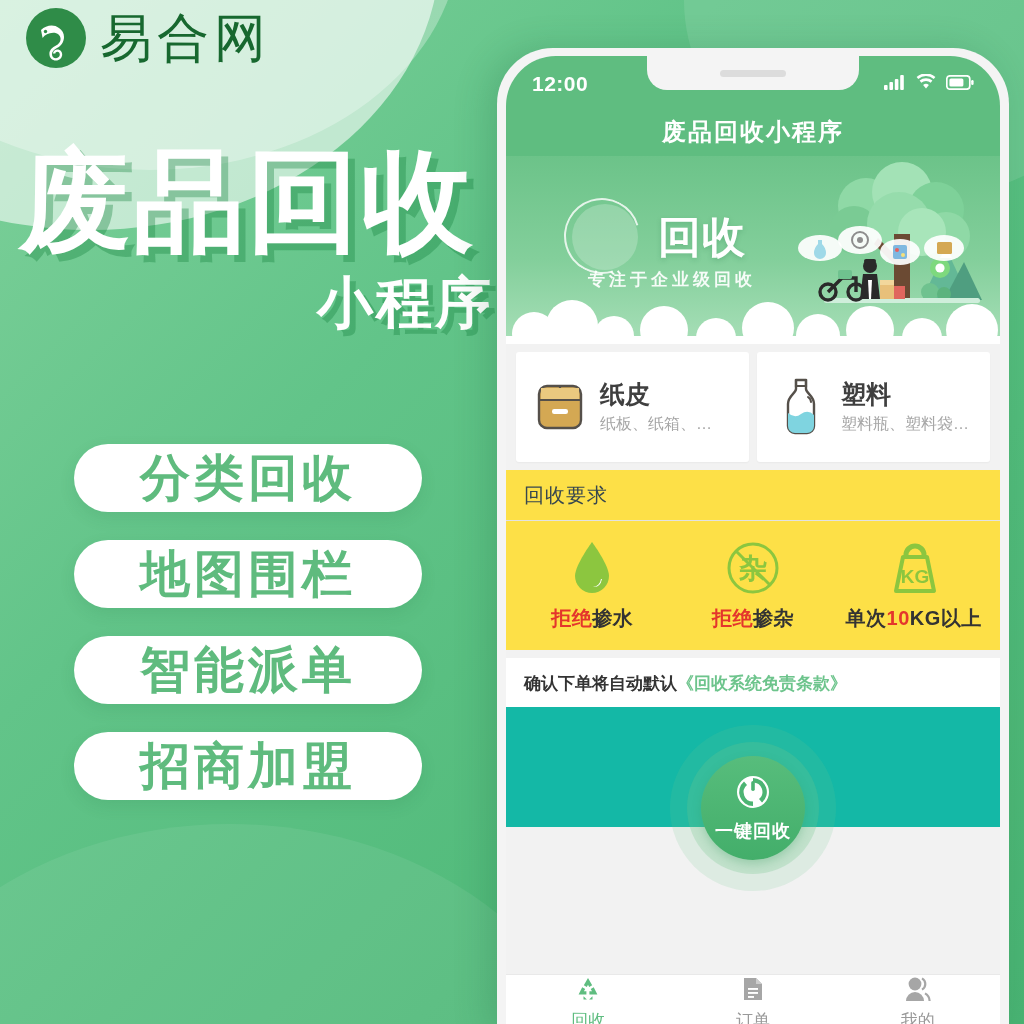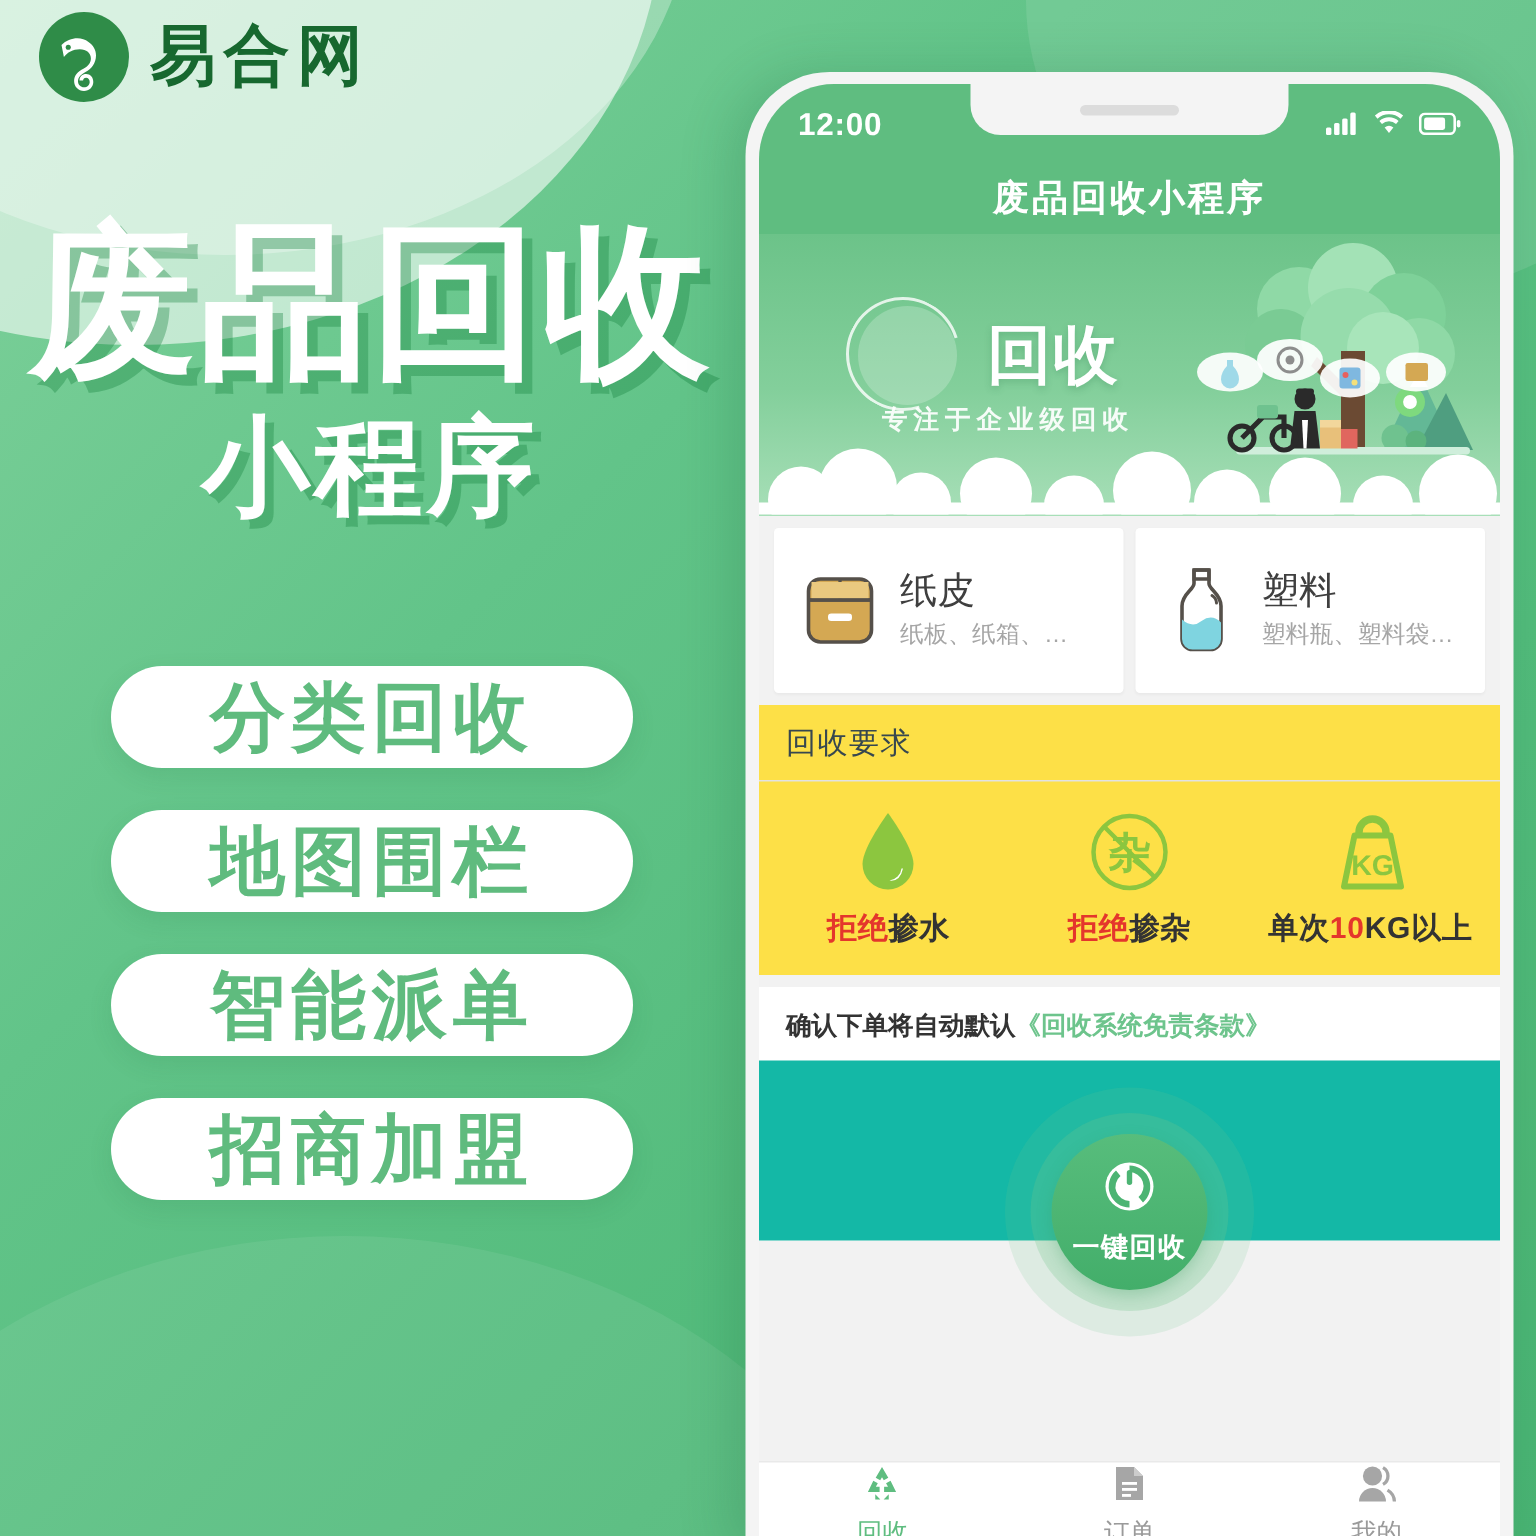--- a/index.html
+++ b/index.html
@@ -38,33 +38,33 @@
     position: absolute; left: 26px; top: 8px;
     display: flex; align-items: center; gap: 14px; z-index: 6;
   }
   .brand-mark {
     width: 60px; height: 60px; border-radius: 50%;
     background: #2f8c48;
     display: flex; align-items: center; justify-content: center;
     flex: 0 0 auto;
   }
   .brand-name {
-    font-size: 44px; font-weight: 700; color: #17682f;
+    font-size: 52px; font-weight: 400; color: #17682f;
     letter-spacing: 5px; line-height: 1;
   }
 
   
   .headline { position: absolute; left: 0; top: 142px; width: 494px; z-index: 5; }
   .headline-1 {
     font-size: 112px; font-weight: 700; color: #ffffff; text-align: center;
     letter-spacing: 2px; line-height: 1.08;
     text-shadow: 7px 7px 0 rgba(20,130,60,0.35);
   }
   .headline-2 {
-    font-size: 72px; font-weight: 700; color: #ffffff; text-align: center;
+    font-size: 56px; font-weight: 700; color: #ffffff; text-align: right;
     letter-spacing: 3px; line-height: 1.15; margin-top: 8px;
     text-shadow: 6px 6px 0 rgba(20,130,60,0.35);
   }
 
   
   .pills {
     position: absolute; left: 74px; top: 444px;
     display: flex; flex-direction: column; gap: 28px; z-index: 5;
   }
   .pill {
@@ -157,21 +157,21 @@
     display: grid; grid-template-columns: 1fr 1fr; gap: 8px;
   }
   .cat-card {
     background: #ffffff; height: 110px; border-radius: 3px;
     display: flex; align-items: center; gap: 12px; padding: 0 10px 0 16px;
     box-shadow: 0 1px 2px rgba(0,0,0,0.04);
   }
   .cat-icon { width: 56px; height: 62px; flex: 0 0 auto;
               display: flex; align-items: center; justify-content: center; }
   .cat-text { min-width: 0; }
-  .cat-name { font-size: 25px; color: #3f3f3f; font-weight: 400; line-height: 1.25; }
+  .cat-name { font-size: 25px; color: #3f3f3f; font-weight: 700; line-height: 1.25; }
   .cat-desc { font-size: 16px; color: #a6a6a6; line-height: 1.4; margin-top: 3px;
               white-space: nowrap; overflow: hidden; }
 
   
   .req-block { margin-top: 8px; background: #fde047; }
   .req-head {
     padding: 12px 18px 11px 18px; border-bottom: 1px solid #e2e2e2;
   }
   .req-head-title { font-size: 20px; color: #37474f; letter-spacing: 1px; }
   .req-row { display: flex; padding: 16px 6px 18px 6px; }

